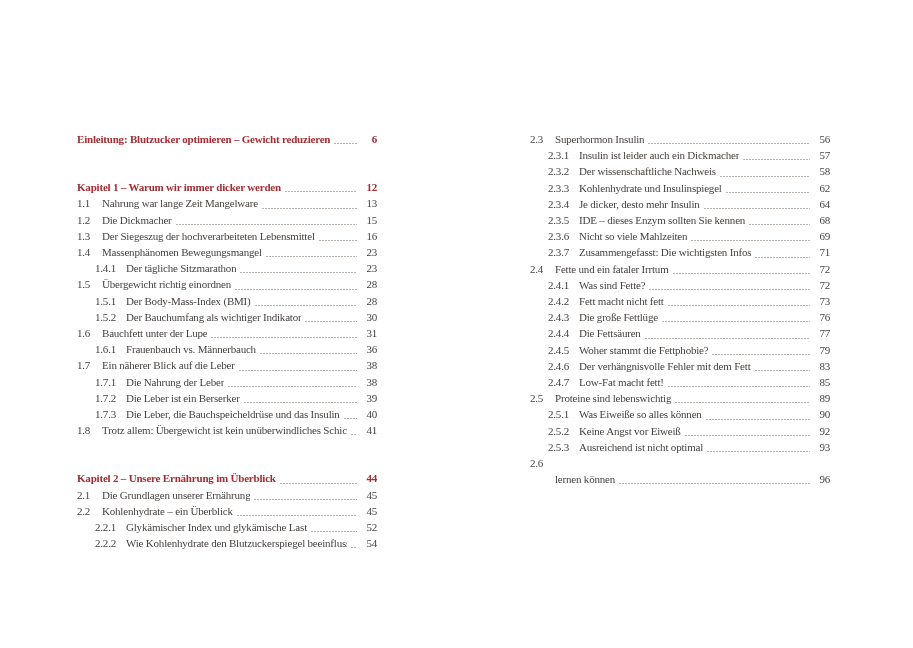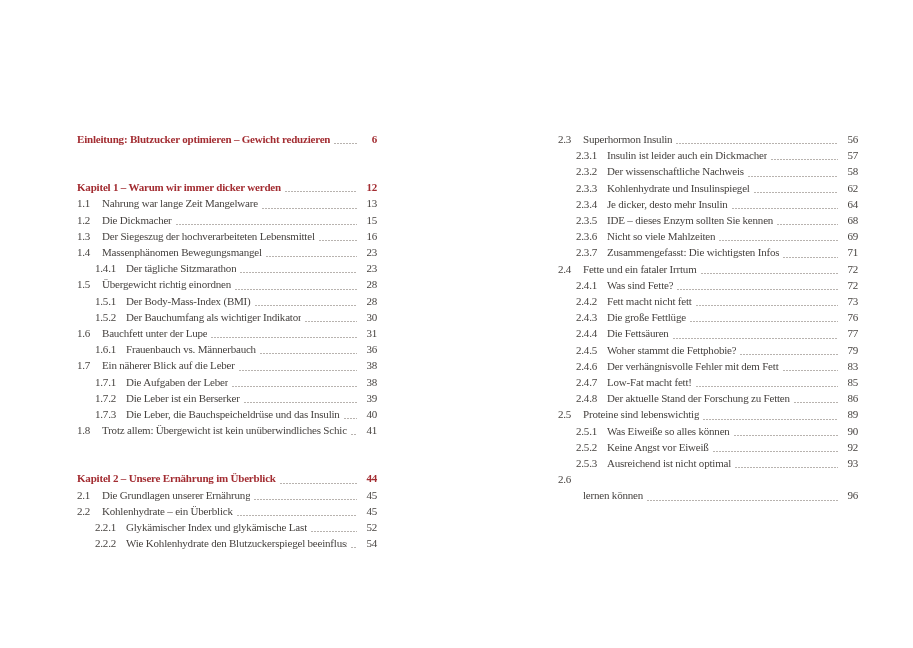--- a/index.html
+++ b/index.html
@@ -10,21 +10,21 @@
   }
   html,body{margin:0;padding:0;}
   body{
     width:913px;height:648px;background:var(--bg);
     font-family:"Liberation Serif", serif;
     overflow:hidden;
   }
   .book-page{position:relative;width:913px;height:648px;background:var(--bg);}
   .toc-col{position:absolute;top:131px;width:300px;}
   .toc-col.left{left:77px;}
-  .toc-col.right{left:530px;margin-left:28px;}
+  .toc-col.right{left:530px;}
   .entry{
     display:flex;align-items:flex-end;
     font-size:11px;line-height:16.2px;letter-spacing:-0.2px;
     color:var(--text);
   }
   .entry.gap{margin-top:32px;}
   .entry .num{flex:none;width:25px;}
   .entry.l2{padding-left:18px;}
   .entry.l2 .num{width:31px;}
   .entry.cont-row{padding-left:25px;}
@@ -117,21 +117,21 @@
     <span class="pg">36</span>
   </div>
       <div class="entry l1">
     <span class="num">1.7</span>
     <span class="label">Ein näherer Blick auf die Leber</span>
     <span class="dots"></span>
     <span class="pg">38</span>
   </div>
       <div class="entry l2">
     <span class="num">1.7.1</span>
-    <span class="label">Die Aufgaben der Leber</span>
+    <span class="label">Die Nahrung der Leber</span>
     <span class="dots"></span>
     <span class="pg">38</span>
   </div>
       <div class="entry l2">
     <span class="num">1.7.2</span>
     <span class="label">Die Leber ist ein Berserker</span>
     <span class="dots"></span>
     <span class="pg">39</span>
   </div>
       <div class="entry l2">
@@ -267,26 +267,20 @@
     <span class="label">Der verhängnisvolle Fehler mit dem Fett</span>
     <span class="dots"></span>
     <span class="pg">83</span>
   </div>
       <div class="entry l2">
     <span class="num">2.4.7</span>
     <span class="label">Low-Fat macht fett!</span>
     <span class="dots"></span>
     <span class="pg">85</span>
   </div>
-      <div class="entry l2">
-    <span class="num">2.4.8</span>
-    <span class="label">Der aktuelle Stand der Forschung zu Fetten</span>
-    <span class="dots"></span>
-    <span class="pg">86</span>
-  </div>
       <div class="entry l1">
     <span class="num">2.5</span>
     <span class="label">Proteine sind lebenswichtig</span>
     <span class="dots"></span>
     <span class="pg">89</span>
   </div>
       <div class="entry l2">
     <span class="num">2.5.1</span>
     <span class="label">Was Eiweiße so alles können</span>
     <span class="dots"></span>

